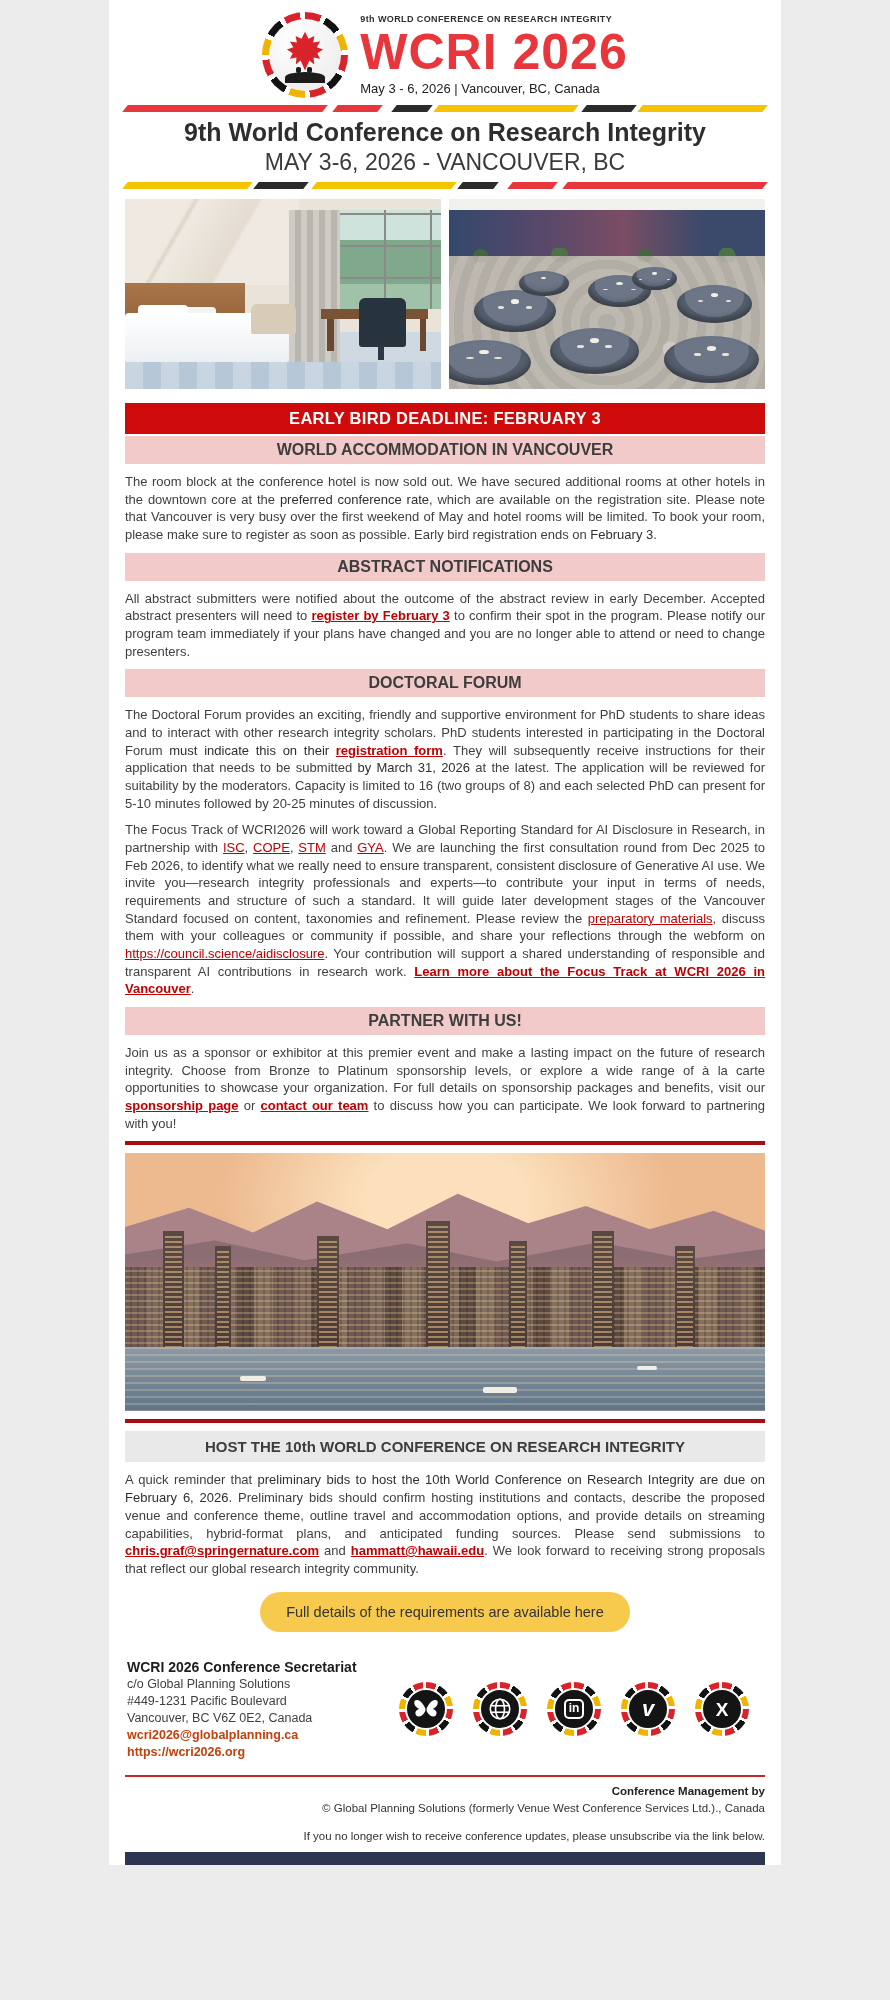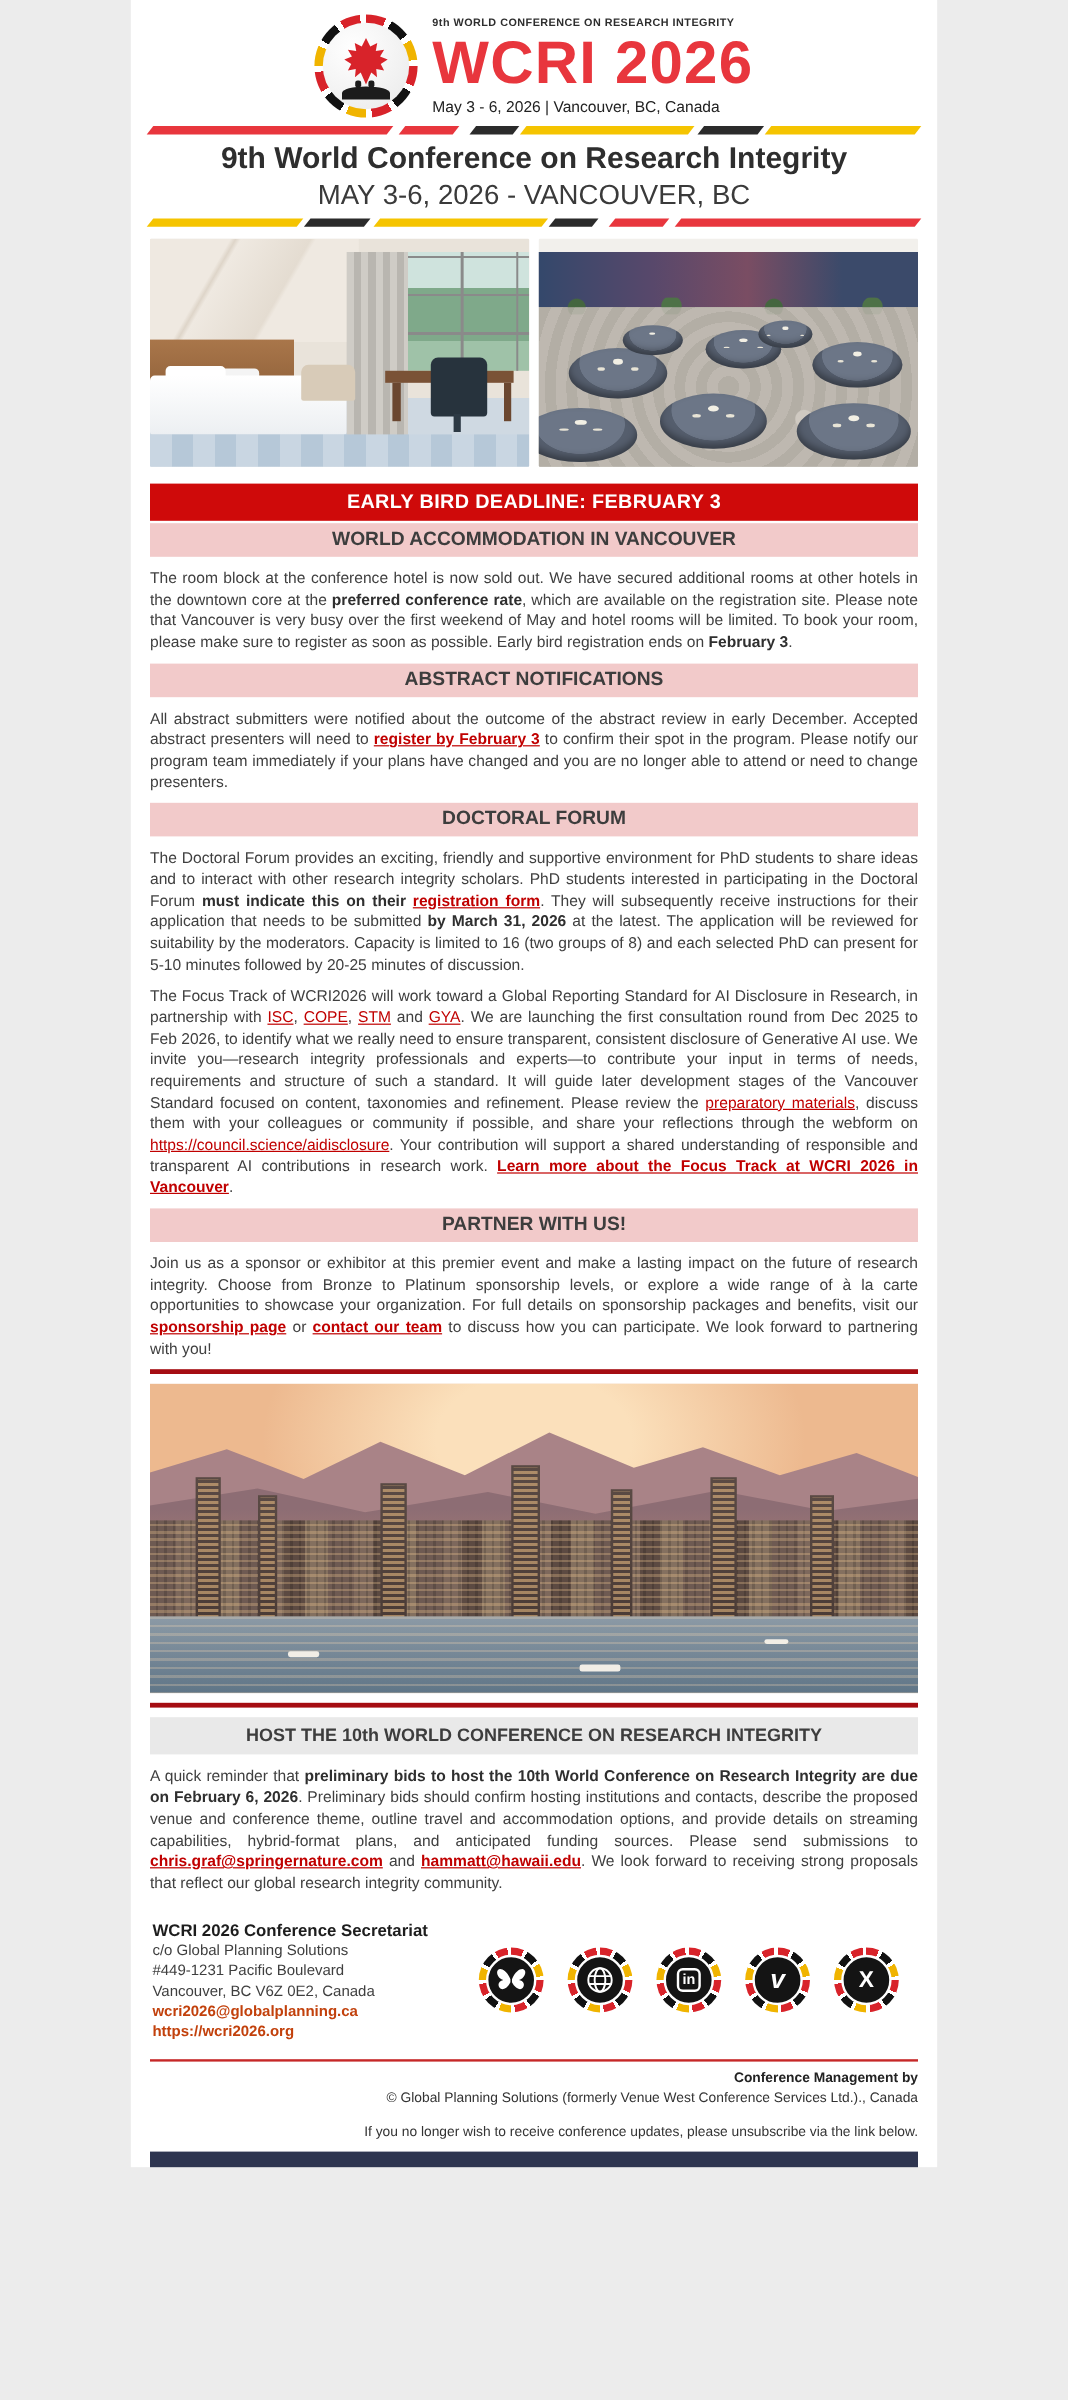--- a/index.html
+++ b/index.html
@@ -61,21 +61,21 @@
   .tbl:before{content:"";position:absolute;left:45%;top:22%;width:10%;height:10%;background:#f2efe4;border-radius:50%;box-shadow:-14px 6px 0 -1px #e8e4d6,14px 6px 0 -1px #e8e4d6;}
 
   
   .banner-red{background:#cf0a0a;color:#fff;font-weight:bold;font-size:16.5px;text-align:center;padding:6px 0;letter-spacing:.3px;}
   .banner-pink{background:#f2caca;color:#3d3d3d;font-weight:bold;font-size:16px;text-align:center;padding:5px 0;margin-top:2px;}
   .banner-pink .sub{font-size:11.5px;margin-top:1px;}
   .banner-gray{background:#e9e9e9;color:#3d3d3d;font-weight:bold;font-size:15px;text-align:center;padding:7px 0;}
 
   
   .para{font-size:13px;color:#3f3f3f;line-height:1.36;text-align:justify;margin:9px 0;}
-  .seg-b{font-weight:bold;color:#2f2f2f;}
+  .seg-b{font-weight:normal;color:#2f2f2f;}
   .seg-l{color:#c00000;text-decoration:underline;}
   .seg-bl{color:#c00000;text-decoration:underline;font-weight:bold;}
 
   
   .btn-wrap{text-align:center;margin:14px 0;}
   .btn{display:inline-block;border:none;border-radius:24px;font-size:14.5px;padding:12px 26px;cursor:pointer;font-family:inherit;}
   .btn-red{background:#d41118;color:#fff;}
   .btn-yellow{background:#f7ca4d;color:#333;}
 
   
@@ -232,20 +232,23 @@
       <div class="water"></div>
       <div class="boat" style="left:18%;bottom:12%;width:26px;height:5px"></div>
       <div class="boat" style="left:56%;bottom:7%;width:34px;height:6px"></div>
       <div class="boat" style="left:80%;bottom:16%;width:20px;height:4px"></div>
     </div>
 
     <div class="rule-dark"></div>
 
     <div class="banner-gray">HOST THE 10th WORLD CONFERENCE ON RESEARCH INTEGRITY</div>
     <p class="para"><span>A quick reminder that </span><span class="seg-b">preliminary bids to host the 10th World Conference on Research Integrity are due on February 6, 2026</span><span>. Preliminary bids should confirm hosting institutions and contacts, describe the proposed venue and conference theme, outline travel and accommodation options, and provide details on streaming capabilities, hybrid-format plans, and anticipated funding sources. Please send submissions to </span><span class="seg-bl">chris.graf@springernature.com</span><span> and </span><span class="seg-bl">hammatt@hawaii.edu</span><span>. We look forward to receiving strong proposals that reflect our global research integrity community.</span></p>
+    <div class="btn-wrap">
+      <button class="btn btn-yellow">Full details of the requirements are available here</button>
+    </div>
 
     <div class="contact-row">
       <div class="contact-info">
         <div class="c-org">WCRI 2026 Conference Secretariat</div>
         <div class="c-line">c/o Global Planning Solutions</div>
         <div class="c-line">#449-1231 Pacific Boulevard</div>
         <div class="c-line">Vancouver, BC V6Z 0E2, Canada</div>
         <div class="c-red">wcri2026@globalplanning.ca</div>
         <div class="c-red">https://wcri2026.org</div>
       </div>

